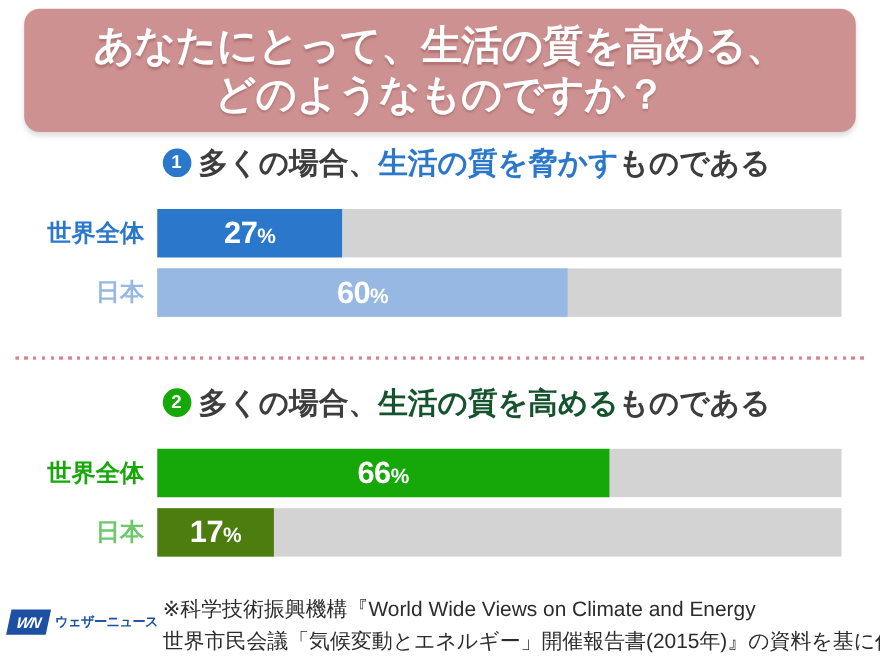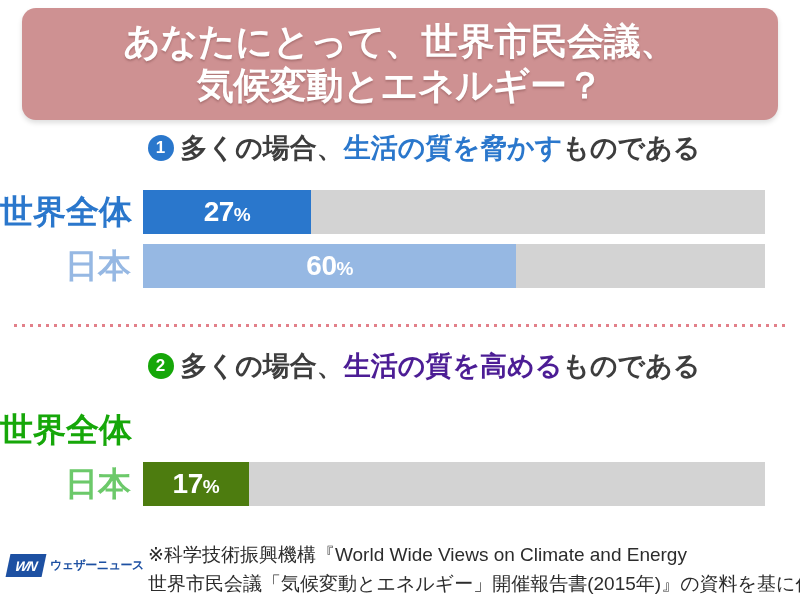--- a/index.html
+++ b/index.html
@@ -68,38 +68,38 @@
     font-size: 17px;
     font-weight: bold;
     line-height: 26px;
     text-align: center;
     vertical-align: 4px;
     margin-right: 7px;
   }
   .qnum-blue { background: #2a77cc; }
   .qnum-green { background: #16a709; }
   .hl-blue { color: #2a77cc; }
-  .hl-green { color: #4c1d95; }
+  .hl-green { color: #14532d; }
 
   
   .bar-rows { margin-top: 16px; }
   .bar-row {
     position: relative;
     height: 44px;
     margin-bottom: 10px;
   }
   .bar-label {
     position: absolute;
     left: 0;
     width: 131px;
     top: 0;
     height: 44px;
     line-height: 44px;
     text-align: right;
-    font-size: 33px;
+    font-size: 22px;
     font-weight: bold;
     white-space: nowrap;
   }
   .lbl-dblue { color: #2a77cc; }
   .lbl-lblue { color: #96b8e3; }
   .lbl-dgreen { color: #16a709; }
   .lbl-lgreen { color: #6cc96a; }
 
   .bar-track {
     position: absolute;
@@ -194,22 +194,22 @@
     font-size: 12px;
     font-weight: bold;
     letter-spacing: -0.5px;
     white-space: nowrap;
   }
 </style>
 </head>
 <body>
 
 <div class="header-banner">
-  <div class="header-line">あなたにとって、世界市民会議、</div>
-  <div class="header-line">気候変動とエネルギー？</div>
+  <div class="header-line">あなたにとって、生活の質を高める、</div>
+  <div class="header-line">どのようなものですか？</div>
 </div>
 
 <div class="section section-q1">
   <div class="question-line">
     <span class="qnum qnum-blue">1</span><span>多くの場合、</span><span class="hl-blue">生活の質を脅かす</span><span>ものである</span>
   </div>
 
   <div class="bar-rows">
     <div class="bar-row">
       <div class="bar-label lbl-dblue">世界全体</div>
@@ -234,20 +234,25 @@
 <div class="divider"></div>
 
 <div class="section section-q2">
   <div class="question-line">
     <span class="qnum qnum-green">2</span><span>多くの場合、</span><span class="hl-green">生活の質を高める</span><span>ものである</span>
   </div>
 
   <div class="bar-rows">
     <div class="bar-row">
       <div class="bar-label lbl-dgreen">世界全体</div>
+      <div class="bar-track">
+        <div class="bar-fill fill-dgreen" style="width:66%">
+          <span class="bar-value"><span>66</span><span class="pct">%</span></span>
+        </div>
+      </div>
     </div>
 
     <div class="bar-row">
       <div class="bar-label lbl-lgreen">日本</div>
       <div class="bar-track">
         <div class="bar-fill fill-lgreen" style="width:17%">
           <span class="bar-value"><span>17</span><span class="pct">%</span></span>
         </div>
       </div>
     </div>

